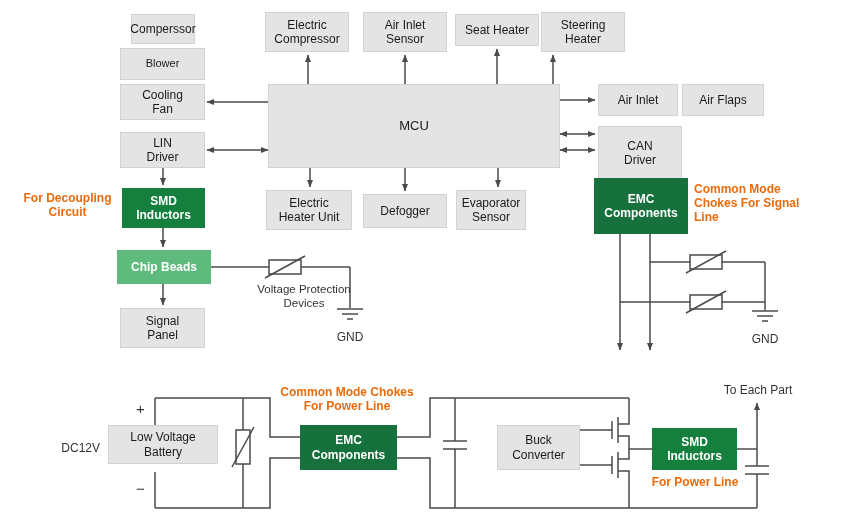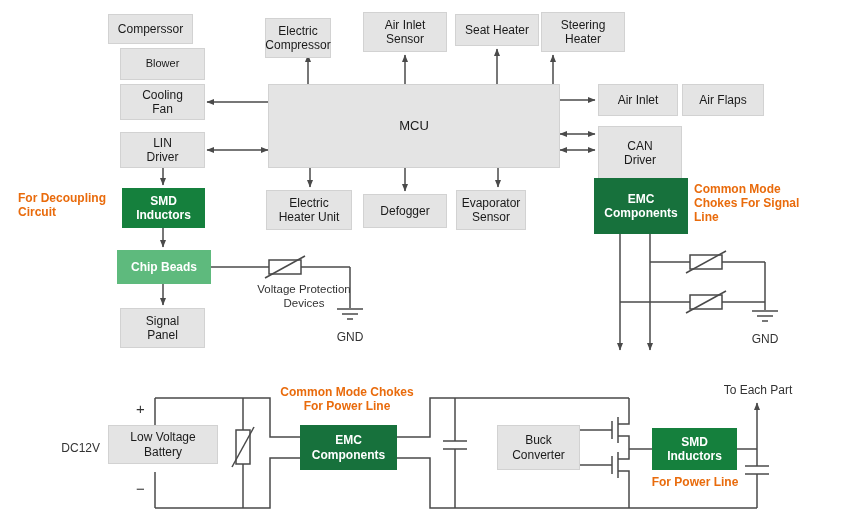--- a/index.html
+++ b/index.html
@@ -18,21 +18,21 @@
   }
   .box.pad2{padding:2px 16px;}
   .box.blue{background:#15803d;border:none;color:#fff;font-weight:bold;}
   .box.green{background:#5eba7d;border:none;color:#fff;font-weight:bold;}
   .box.dgreen{background:#17713c;border:none;color:#fff;font-weight:bold;}
   .box.sm{font-size:11px;text-align:right;}
   .box.mcu{font-size:13px;}
   .lbl{position:absolute;font-size:12px;line-height:1.2;color:#333;}
   .lbl.orange{color:#e96b0c;font-weight:bold;line-height:1.18;}
   .lbl.center{text-align:center;}
-  .lbl.right{text-align:left;}
+  .lbl.right{text-align:center;}
   .lbl.small{font-size:11.5px;margin-left:12px;}
 </style>
 </head>
 <body>
 
 <div class="stage">
 
   <svg width="848" height="518" viewBox="0 0 848 518">
     <defs>
       <marker id="mE" markerWidth="9" markerHeight="8" refX="7.5" refY="3.5" orient="auto" markerUnits="userSpaceOnUse">
@@ -144,31 +144,31 @@
       <polyline points="618,436 629,436 629,449" fill="none" stroke="#4a4a4a" stroke-width="1.5"></polyline>
     </g>
     <g class="sym">
       <line x1="612" y1="456" x2="612" y2="474"></line>
       <line x1="618" y1="452" x2="618" y2="478"></line>
       <polyline points="618,459 629,459 629,449" fill="none" stroke="#4a4a4a" stroke-width="1.5"></polyline>
       <polyline points="618,471 629,471 629,508" fill="none" stroke="#4a4a4a" stroke-width="1.5"></polyline>
     </g>
   </svg>
 
-  <div class="box" style="left:108px;top:14px;width:85px;height:30px">Comperssor</div>
+  <div class="box" style="left:131px;top:14px;width:64px;height:30px">Comperssor</div>
   <div class="box sm" style="left:120px;top:48px;width:85px;height:32px">Blower</div>
   <div class="box pad2" style="left:120px;top:84px;width:85px;height:36px">Cooling Fan</div>
   <div class="box pad2" style="left:120px;top:132px;width:85px;height:36px">LIN Driver</div>
   <div class="box blue" style="left:122px;top:188px;width:83px;height:40px">SMD Inductors</div>
   <div class="box green" style="left:117px;top:250px;width:94px;height:34px">Chip Beads</div>
   <div class="box pad2" style="left:120px;top:308px;width:85px;height:40px">Signal Panel</div>
 
   <div class="box mcu" style="left:268px;top:84px;width:292px;height:84px">MCU</div>
 
-  <div class="box" style="left:265px;top:18px;width:66px;height:40px">Electric Compressor</div>
+  <div class="box" style="left:265px;top:12px;width:84px;height:40px">Electric Compressor</div>
   <div class="box" style="left:363px;top:12px;width:84px;height:40px">Air Inlet Sensor</div>
   <div class="box" style="left:455px;top:14px;width:84px;height:32px">Seat Heater</div>
   <div class="box" style="left:541px;top:12px;width:84px;height:40px">Steering Heater</div>
 
   <div class="box" style="left:266px;top:190px;width:86px;height:40px">Electric Heater Unit</div>
   <div class="box" style="left:363px;top:194px;width:84px;height:34px">Defogger</div>
   <div class="box" style="left:456px;top:190px;width:70px;height:40px">Evaporator Sensor</div>
 
   <div class="box" style="left:598px;top:84px;width:80px;height:32px">Air Inlet</div>
   <div class="box" style="left:682px;top:84px;width:82px;height:32px">Air Flaps</div>

